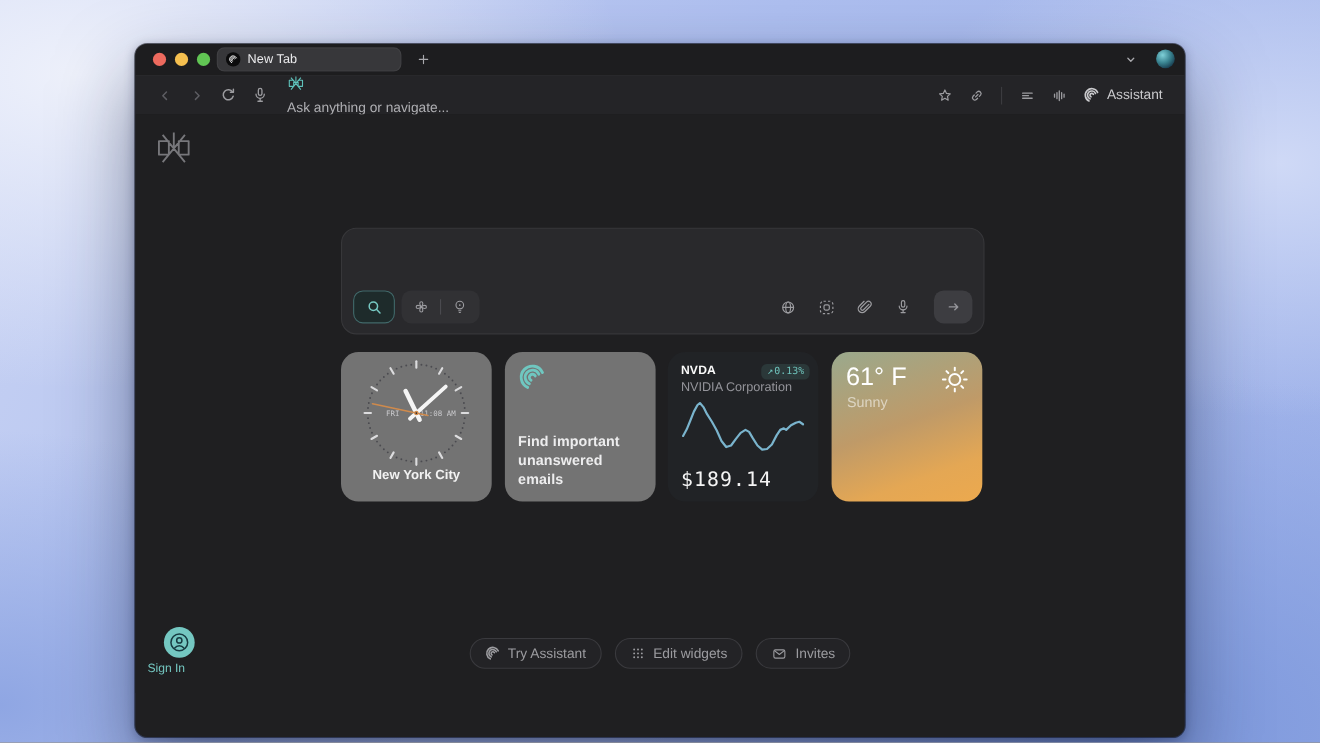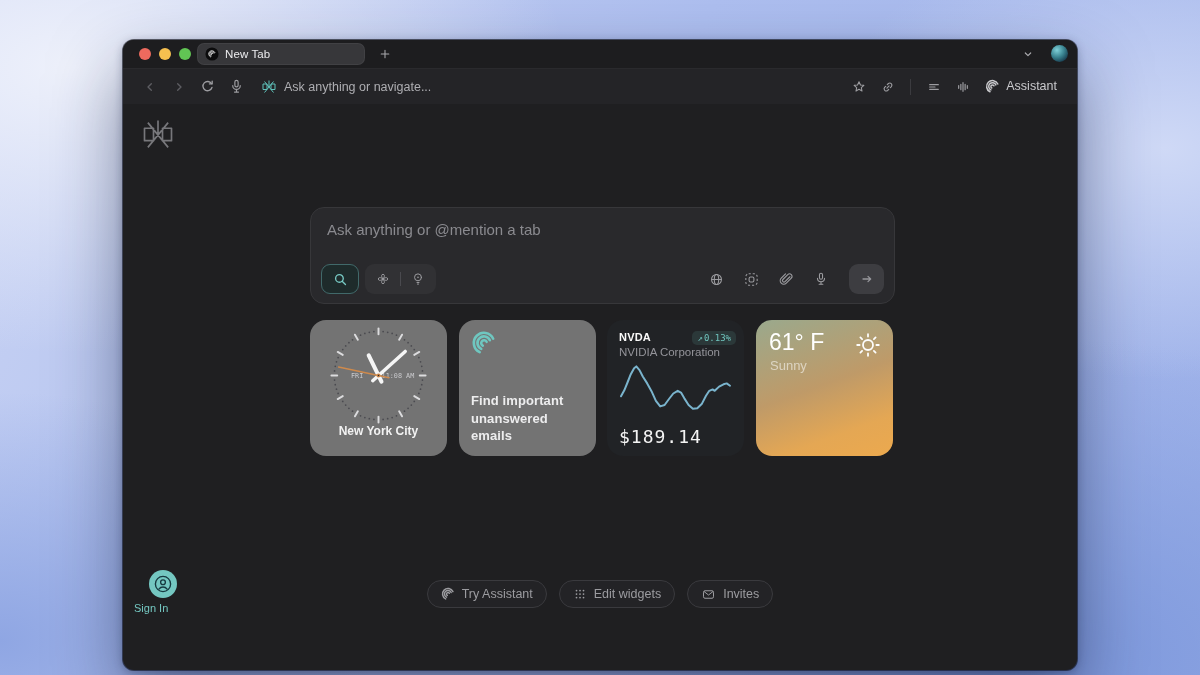--- a/index.html
+++ b/index.html
@@ -35,21 +35,21 @@
   .win-caret { position:absolute; left:896px; top:6px; width:18px; height:16px; color:#a9a9ad; }
   .avatar { position:absolute; left:928px; top:4.5px; width:17px; height:17px; border-radius:50%;
     background:radial-gradient(circle at 35% 30%, #7fd0d8 0%, #39828f 45%, #173a4d 80%, #102030 100%); }
 
   
   .toolbar { height:36px; background:#242427; display:flex; align-items:center; padding:0 14px; gap:4px;
     border-top:1px solid #2a2a2d; }
   .tool-btn { width:25px; height:25px; display:flex; align-items:center; justify-content:center;
     color:#9c9ca0; border-radius:6px; flex:0 0 auto; }
   .tool-btn.dim { color:#5d5d62; }
-  .urlbox { display:flex; align-items:center; gap:7px; margin-left:8px; }
+  .urlbox { display:flex; gap:7px; margin-left:8px;flex-direction:column; }
   .url-text { font-size:12.5px; color:#aeaeb2; }
   .toolbar-right { margin-left:auto; display:flex; align-items:center; gap:4px; }
   .vsep { width:1px; height:16px; background:#3b3b3f; margin:0 6px; }
   .assistant { display:flex; gap:6px; padding:0 6px; color:#c9c9cc; }
   .assistant-label { font-size:12.5px; }
 
   
   .content { position:relative; height:526px; background:#1f1f21; }
   .page-logo { position:absolute; left:17px; top:13px; width:36px; height:36px; color:#77777b; }
 
@@ -207,21 +207,20 @@
       </div>
     </div>
 
     <div class="content">
 
       <svg class="page-logo" viewBox="0 0 32 32" stroke="currentColor" stroke-width="1.5" fill="none" stroke-linejoin="round">
         <path d="M16 3 V16 M7 5 L25 27 M25 5 L7 27 M4 10 H12 V21 H4 Z M28 10 H20 V21 H28 Z"></path>
       </svg>
 
       <div class="prompt-card">
-        <div class="prompt-placeholder">Ask anything or @mention a tab</div>
         <div class="prompt-row">
           <div class="search-btn">
             <svg width="17" height="17" viewBox="0 0 24 24" stroke="currentColor" stroke-width="1.9" stroke-linecap="round" fill="none">
                 <circle cx="10.5" cy="10.5" r="5.4"></circle>
                 <path d="M14.7 14.7 19 19"></path>
               </svg>
           </div>
           <div class="mode-pill">
             <div style="display:flex;">
               <svg width="16" height="16" viewBox="0 0 24 24" stroke="currentColor" stroke-width="1.5" fill="none" stroke-linecap="round">

